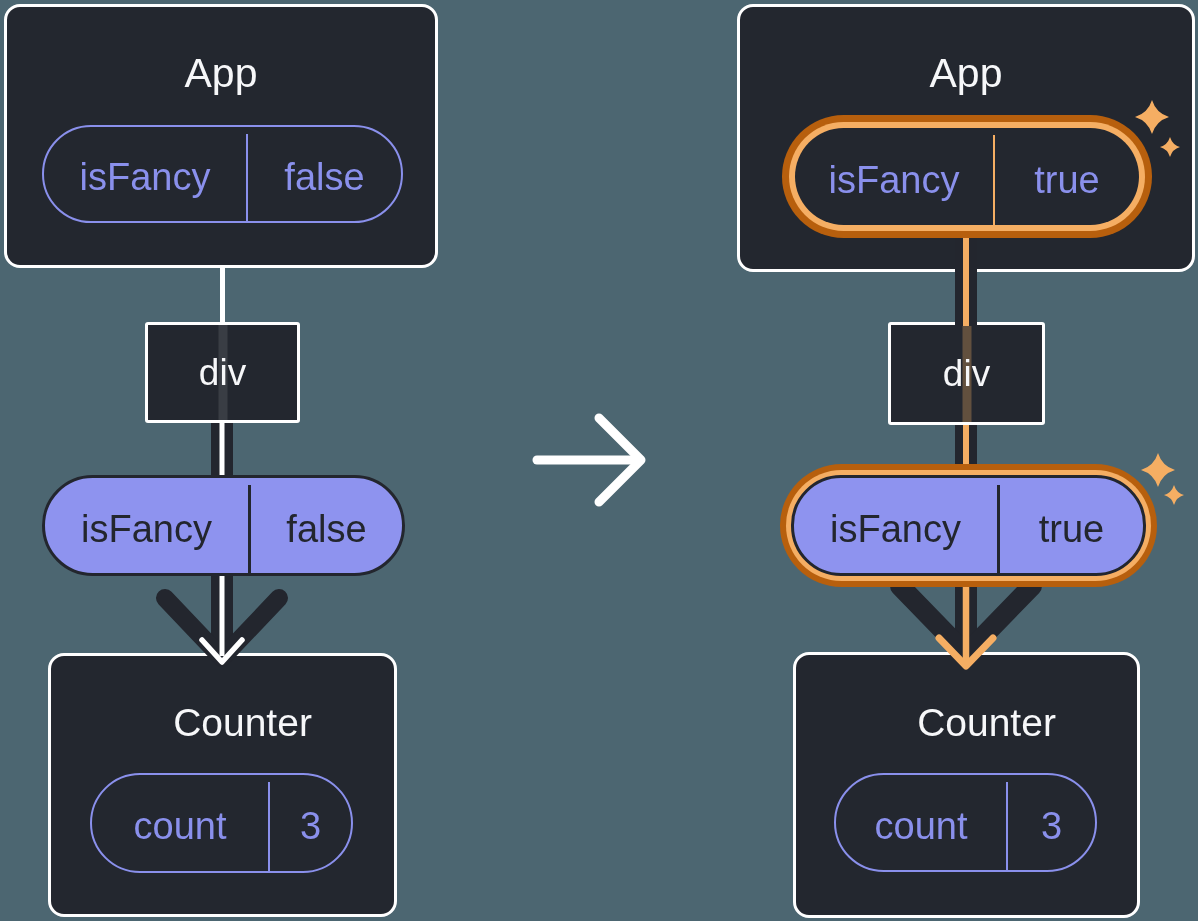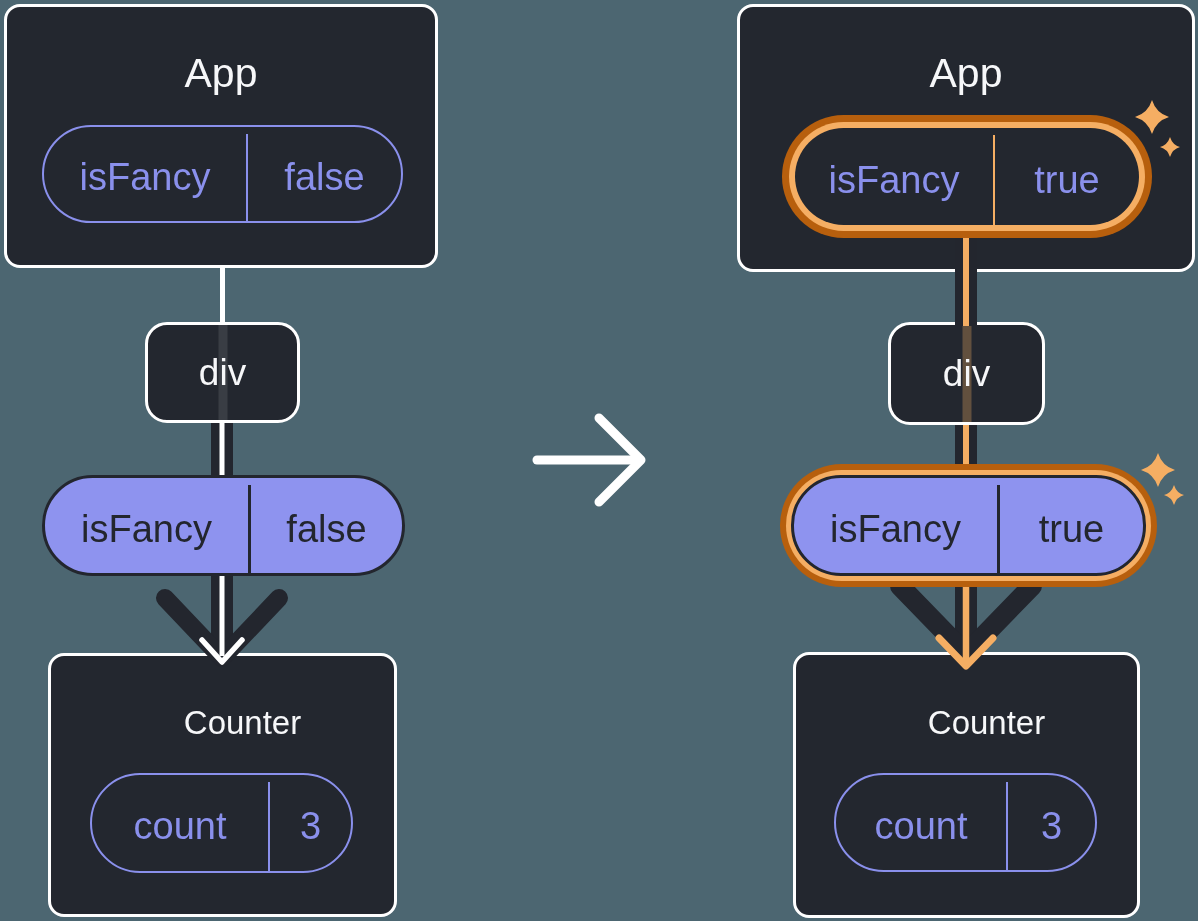--- a/index.html
+++ b/index.html
@@ -6,25 +6,25 @@
     --background:#4C6671; --box_fill:#23272F; --box_border:#FFFFFF;
     --purple:#8A90EC; --lavender:#8E93EF; --dark:#23262E;
     --orange_light:#F5AE63; --orange_dark:#B75F0D; --title_color:#F6F7F9;
   }
   html,body{margin:0;padding:0;background:var(--background);}
   .stage{position:relative;width:1198px;height:921px;background:var(--background);
          font-family:"Liberation Sans", sans-serif;overflow:hidden;}
   .abs{position:absolute;box-sizing:border-box;}
   .box{background:var(--box_fill);border:3px solid var(--box_border);}
   .bigbox{border-radius:16px;}
-  .smallbox{border-radius:22px;}
+  .smallbox{border-radius:3px;}
   .title{color:var(--title_color);text-align:center;display:flex;
          align-items:center;justify-content:center;}
   .title-lg{font-size:41px;}
-  .title-md{font-size:33px;padding-left:40px;}
+  .title-md{font-size:39px;padding-left:40px;}
   .pill{display:flex;align-items:stretch;}
   .pill .cell{display:flex;align-items:center;justify-content:center;font-size:38px;margin-top:7px;}
   .outline-pill{border:2px solid var(--purple);border-radius:50px;color:var(--purple);}
   .outline-pill .cell.first{border-right:2px solid var(--purple);}
   .filled-pill{background:var(--lavender);border:3px solid var(--dark);
                border-radius:51px;color:var(--dark);}
   .filled-pill .cell.first{border-right:3px solid var(--dark);}
   .ring-outer{background:var(--orange_dark);border-radius:62px;padding:7px;}
   .ring-inner{background:var(--orange_light);border-radius:55px;padding:6px;height:100%;box-sizing:border-box;}
   .ring-core{background:var(--box_fill);border-radius:49px;height:100%;box-sizing:border-box;

